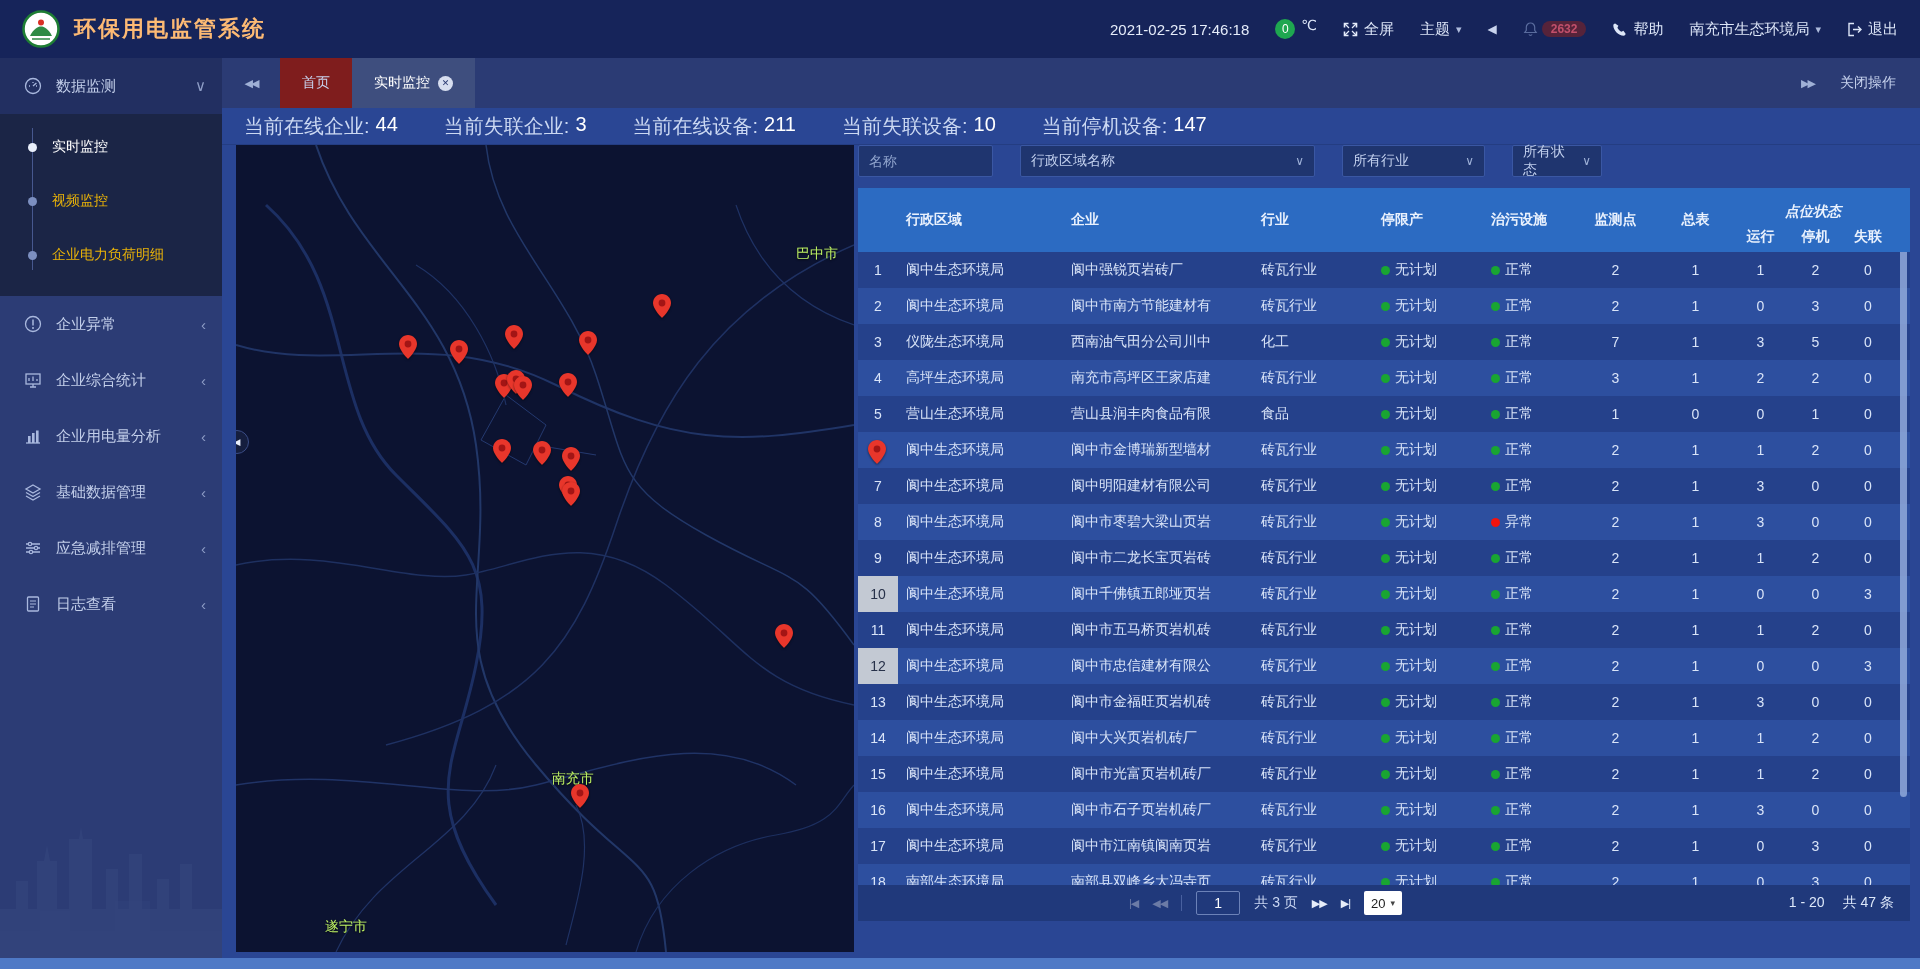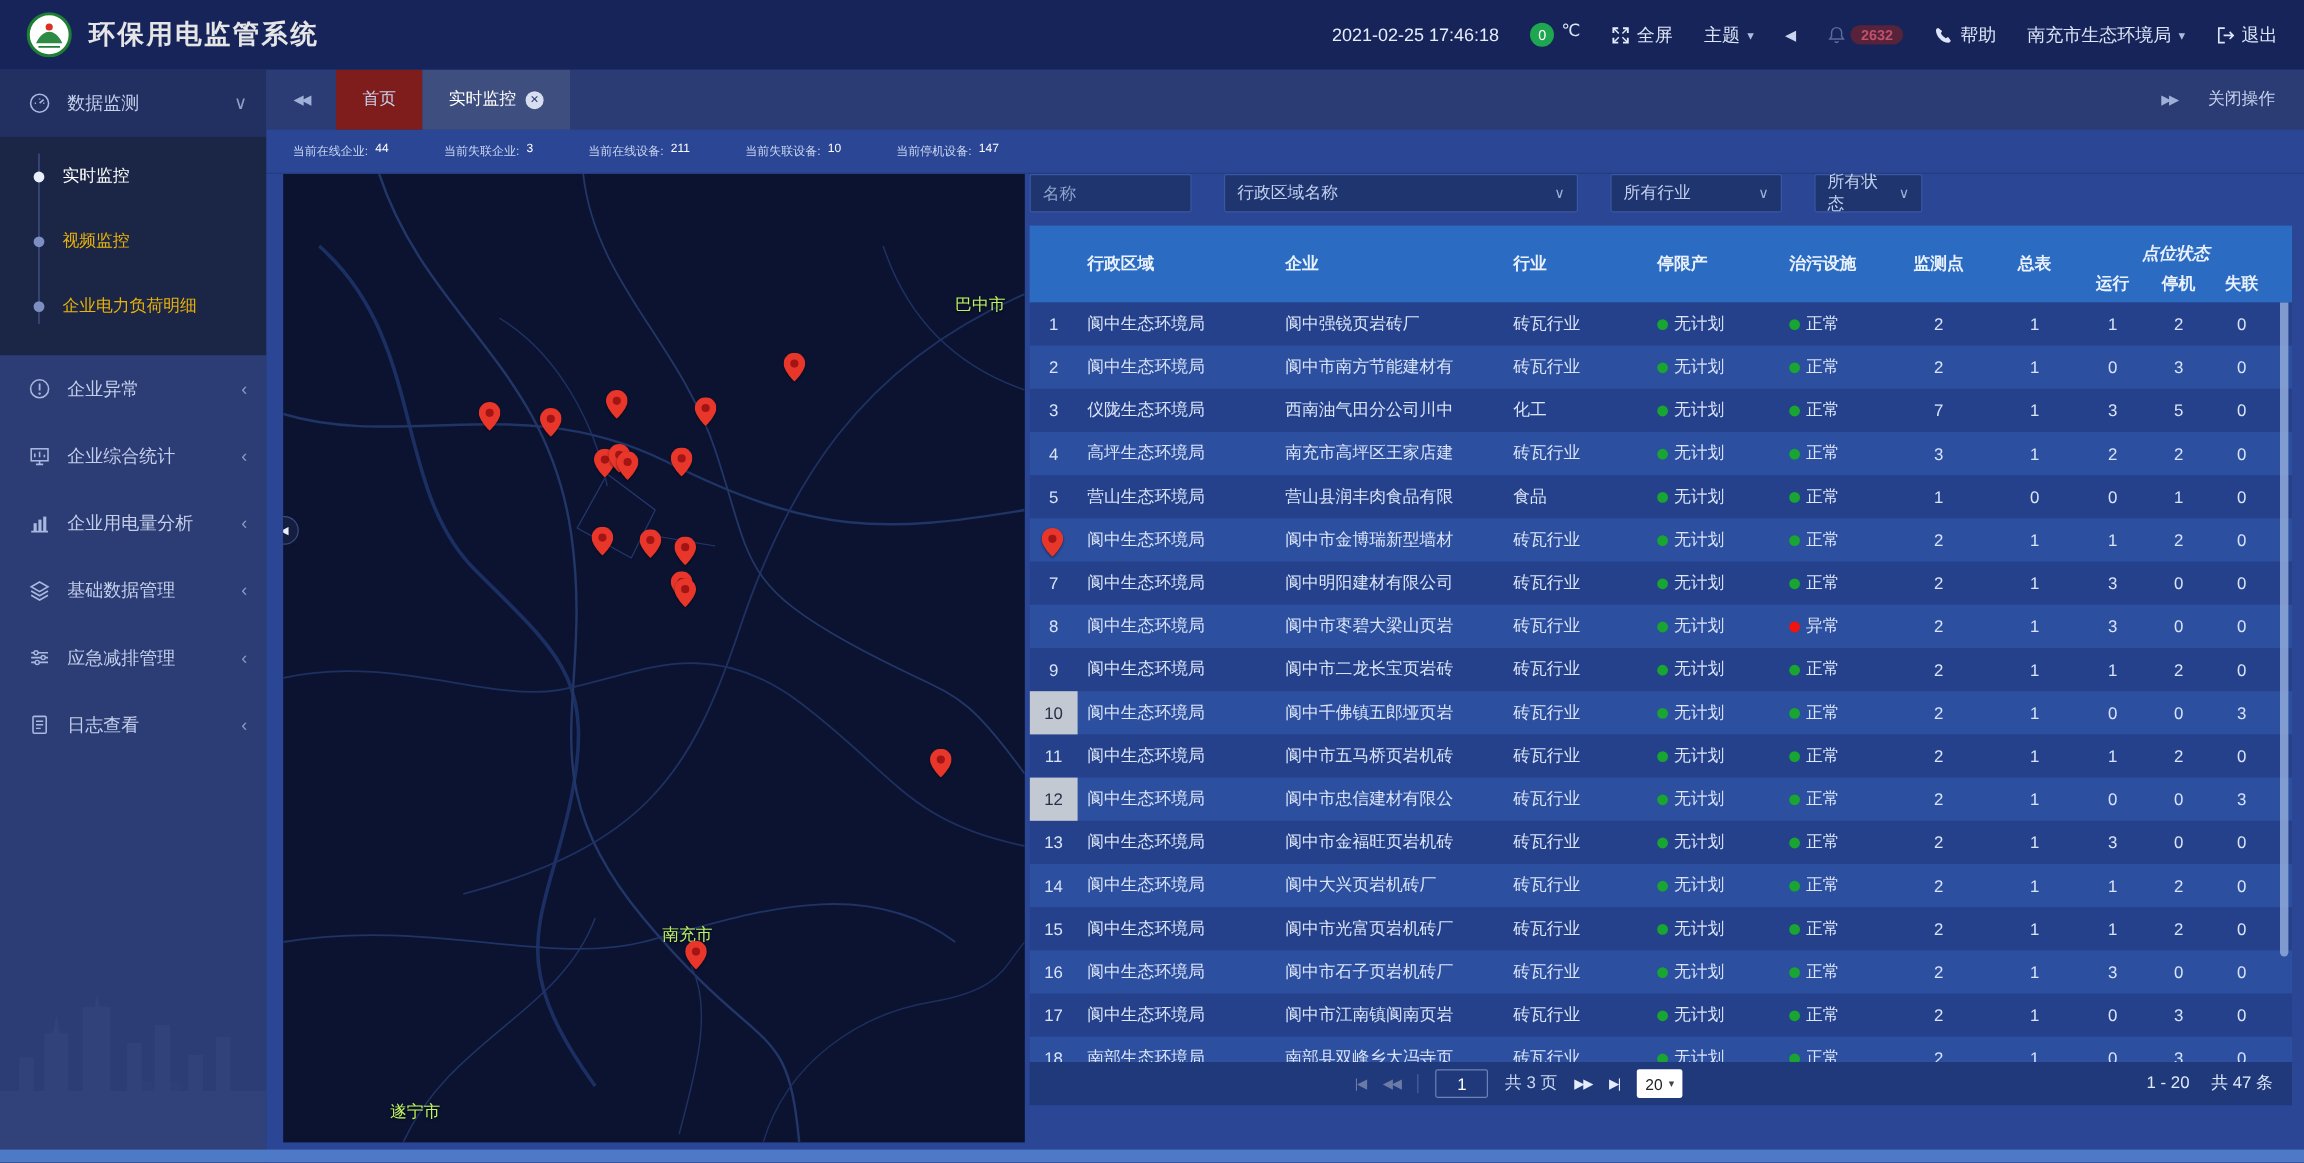--- a/index.html
+++ b/index.html
@@ -5,21 +5,21 @@
   * { margin:0; padding:0; box-sizing:border-box; }
   html,body { width:1920px; height:969px; overflow:hidden; background:#0b1130; }
   body { font-family:"Liberation Sans","DejaVu Sans",sans-serif; }
   .page { position:relative; width:1920px; height:969px; background:#2A4694; overflow:hidden; }
 
   
   .top-header { position:absolute; left:0; top:0; width:1920px; height:58px; background:#16245A;
     display:flex; align-items:center; z-index:40; }
   .brand { display:flex; align-items:center; gap:14px; padding-left:22px; }
   .logo { width:38px; height:38px; display:inline-flex; }
-  .app-title { color:#e5e5e5; font-size:22px; font-weight:bold; letter-spacing:2px; }
+  .app-title { color:#fdba74; font-size:22px; font-weight:bold; letter-spacing:2px; }
   .header-right { margin-left:auto; display:flex; align-items:center; gap:26px; padding-right:22px;
     color:#DDE6F8; font-size:15px; }
   .datetime { color:#E5ECFA; }
   .temp { display:flex; align-items:center; gap:6px; }
   .temp-circle { width:20px; height:20px; border-radius:50%; background:#1EA750; color:#fff;
     font-size:12px; font-style:normal; display:flex; align-items:center; justify-content:center; }
   .temp em { font-style:normal; font-size:14px; position:relative; top:-4px; }
   .hbtn { display:flex; align-items:center; gap:6px; cursor:pointer; white-space:nowrap; }
   .hbtn svg { display:block; }
   .caret { font-size:11px; color:#AEBBDC; }
@@ -55,21 +55,21 @@
   .tab.inactive { background:#7f1d1d; color:#C8D3EE; }
   .tab.active { background:#3E4E7E; color:#FFFFFF; }
   .tab-close { width:15px; height:15px; border-radius:50%; background:#D7DEF0; color:#2A3A72;
     font-size:9px; font-weight:bold; display:flex; align-items:center; justify-content:center; cursor:pointer; }
   .tab-right { margin-left:auto; display:flex; align-items:center; gap:26px; padding-right:24px;
     color:#C8D3EE; font-size:14px; }
   .tab-right .fwd { font-size:11px; letter-spacing:-2px; color:#9FB0D6; cursor:pointer; }
   .tab-right .closeops { cursor:pointer; }
 
   .stats { height:37px; display:flex; align-items:center; gap:46px; padding-left:22px;
-    font-size:10px; border-bottom:1px solid rgba(0,0,0,.12); }
+    font-size:20px; border-bottom:1px solid rgba(0,0,0,.12); }
   .stat { color:#CBD8F2; display:flex; gap:6px; }
   .stat b { color:#FFFFFF; font-weight:normal; }
 
   
   .map-panel { position:absolute; left:14px; top:87px; width:618px; height:807px; background:#0C1331; overflow:hidden; }
   .map-roads { position:absolute; inset:0; }
   .city { position:absolute; transform:translate(-50%,0); color:#bef264; font-size:14px;
     text-shadow:0 1px 2px rgba(0,0,0,.8); white-space:nowrap; }
   .pin { position:absolute; width:18px; height:24px; transform:translate(-50%,-100%);
     filter:drop-shadow(0 1px 1px rgba(0,0,0,.5)); cursor:pointer; }

